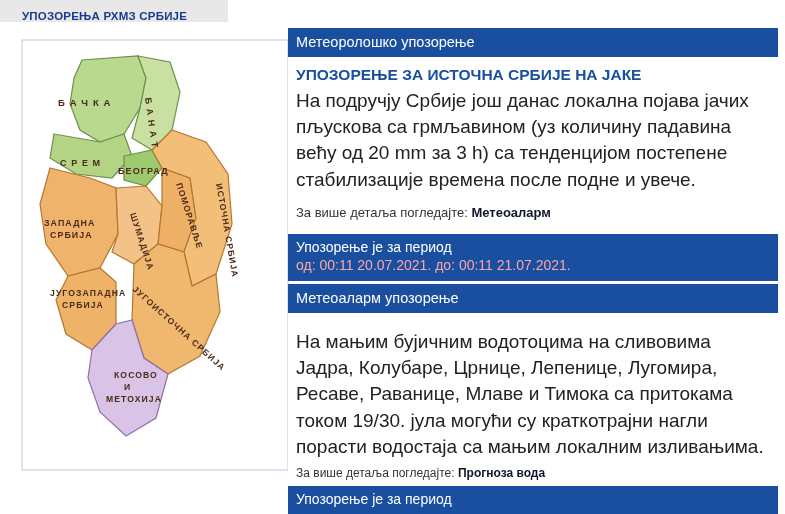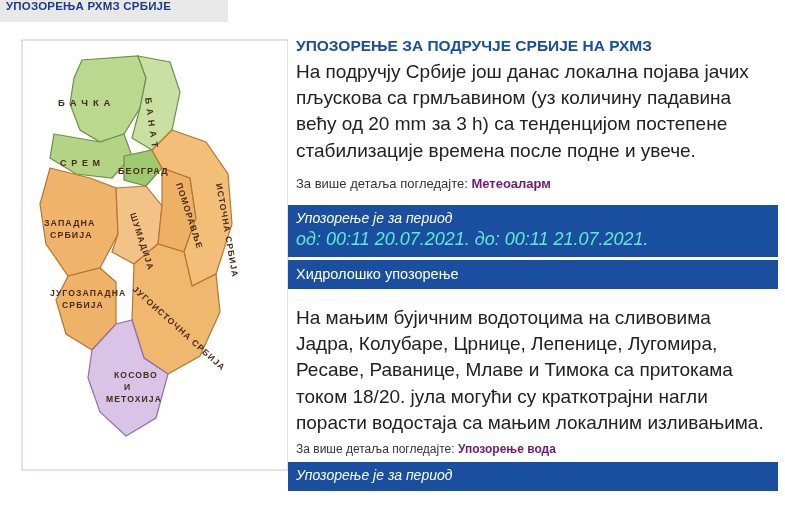--- a/index.html
+++ b/index.html
@@ -21,22 +21,22 @@
     left: 0;
     top: 0;
     width: 228px;
     height: 22px;
     background: #e8e8e8;
     color: #1a3a8f;
     font-size: 11.5px;
     font-weight: bold;
     letter-spacing: 0.2px;
     display: flex;
-    align-items: flex-start;
-    padding-left: 6px;
+    align-items: flex-end;
+    padding-left: 22px;
     box-sizing: border-box;
   }
 
   
   #map-panel {
     position: absolute;
     left: 20px;
     top: 38px;
     width: 270px;
     height: 450px;
@@ -60,25 +60,24 @@
   }
   .bar {
     background: #1a4fa0;
     color: #ffffff;
     font-size: 14.5px;
     padding: 5px 8px 6px 8px;
     line-height: 1.25;
   }
   .bar.small {
     font-size: 14px;
-    font-style: italic;
   }
   .bar-sub {
-    color: #5eead4;
-    font-size: 18px;
+    color: #fca5a5;
+    font-size: 14px;
     padding-top: 1px;
   }
   .panel {
     background: #ffffff;
     padding: 8px 6px 4px 8px;
   }
   .hl {
     color: #1a4fa0;
     font-weight: bold;
     font-size: 15.5px;
@@ -89,21 +88,21 @@
     font-size: 19px;
     line-height: 1.38;
     padding-top: 2px;
   }
   .more {
     color: #333333;
     font-size: 13px;
     padding-top: 12px;
   }
   .more .lnk {
-    color: #701a75;
+    color: #0f172a;
     font-weight: bold;
     text-decoration: none;
     cursor: pointer;
   }
   .more.small {
     font-size: 12px;
     padding-top: 6px;
     padding-bottom: 2px;
   }
   .spacer6 { height: 6px; }
@@ -157,48 +156,51 @@
     <text class="map-label" x="42" y="270" font-size="8.6">СРБИЈА</text>
     <text class="map-label" x="112" y="252" font-size="8.6" transform="rotate(42 112 252)">ЈУГОИСТОЧНА СРБИЈА</text>
     <text class="map-label" x="94" y="340" font-size="8.6">КОСОВО</text>
     <text class="map-label" x="104" y="352" font-size="8.6">И</text>
     <text class="map-label" x="86" y="364" font-size="8.6">МЕТОХИЈА</text>
   </svg>
 </div>
 
 <div id="content">
 
+  <div class="bar">
+    <span>Метеоролошко упозорење</span>
+  </div>
 
   <div class="panel">
-    <div class="hl">УПОЗОРЕЊЕ ЗА ПОДРУЧЈЕ СРБИЈЕ НА РХМЗ</div>
+    <div class="hl">УПОЗОРЕЊЕ ЗА ИСТОЧНА СРБИЈЕ НА ЈАКЕ</div>
     <div class="body-text">На подручју Србије још данас локална појава јачих пљускова са грмљавином (уз количину падавина већу од 20 mm за 3 h) са тенденцијом постепене стабилизације времена после подне и увече.</div>
     <div class="more">
       <span>За више детаља погледајте:</span>
       <span class="lnk">Метеоаларм</span>
     </div>
     <div class="spacer10"></div>
   </div>
 
   <div class="bar small">
     <div>Упозорење је за период</div>
     <div class="bar-sub">од:  00:11 20.07.2021.  до: 00:11 21.07.2021.</div>
   </div>
 
   <div class="spacer3"></div>
 
   <div class="bar">
-    <span>Хидролошко упозорење</span>
+    <span>Метеоаларм упозорење</span>
   </div>
 
   <div class="panel">
     <div class="spacer6"></div>
-    <div class="body-text">На мањим бујичним водотоцима на сливовима Јадра, Колубаре, Црнице, Лепенице, Лугомира, Ресаве, Раванице, Млаве и Тимока са притокама током 18/20. јула могући су краткотрајни нагли порасти водостаја са мањим локалним изливањима.</div>
+    <div class="body-text">На мањим бујичним водотоцима на сливовима Јадра, Колубаре, Црнице, Лепенице, Лугомира, Ресаве, Раванице, Млаве и Тимока са притокама током 19/30. јула могући су краткотрајни нагли порасти водостаја са мањим локалним изливањима.</div>
     <div class="more small">
       <span>За више детаља погледајте:</span>
-      <span class="lnk">Упозорење вода</span>
+      <span class="lnk">Прогноза вода</span>
     </div>
   </div>
 
   <div class="bar small">
     <div>Упозорење је за период</div>
   </div>
 
 </div>
 
 </body></html>

